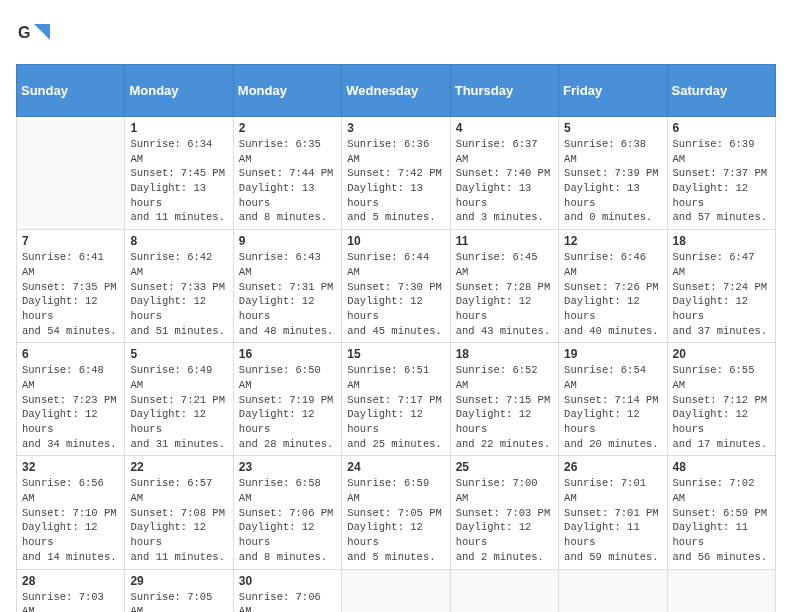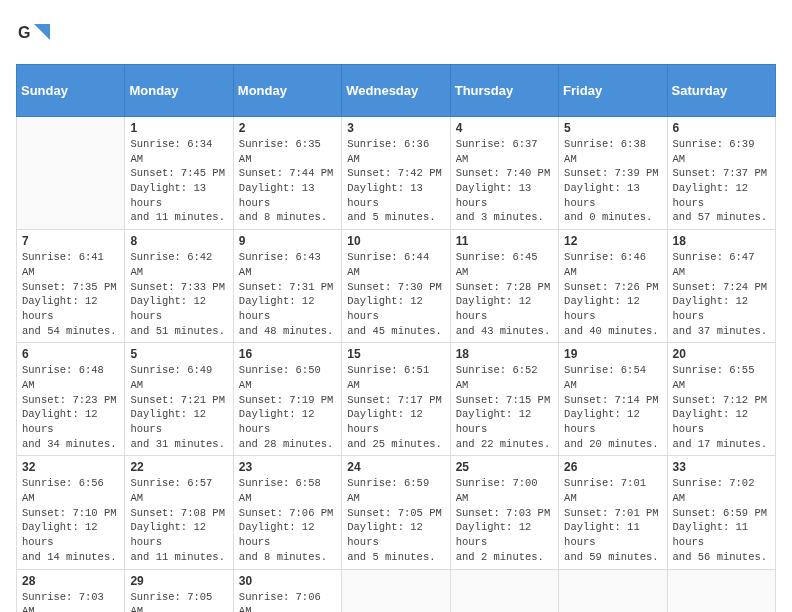--- a/index.html
+++ b/index.html
@@ -233,21 +233,21 @@
         </td>
         <td>
           <div class="day-num">25</div>
           <div class="cell-text">Sunrise: 7:00 AM<br>Sunset: 7:03 PM<br>Daylight: 12 hours<br>and 2 minutes.</div>
         </td>
         <td>
           <div class="day-num">26</div>
           <div class="cell-text">Sunrise: 7:01 AM<br>Sunset: 7:01 PM<br>Daylight: 11 hours<br>and 59 minutes.</div>
         </td>
         <td>
-          <div class="day-num">33</div>
+          <div class="day-num">48</div>
           <div class="cell-text">Sunrise: 7:02 AM<br>Sunset: 6:59 PM<br>Daylight: 11 hours<br>and 56 minutes.</div>
         </td>
       </tr>
       <tr class="week-row">
         <td>
           <div class="day-num">28</div>
           <div class="cell-text">Sunrise: 7:03 AM<br>Sunset: 6:57 PM<br>Daylight: 11 hours<br>and 53 minutes.</div>
         </td>
         <td>
           <div class="day-num">29</div>

